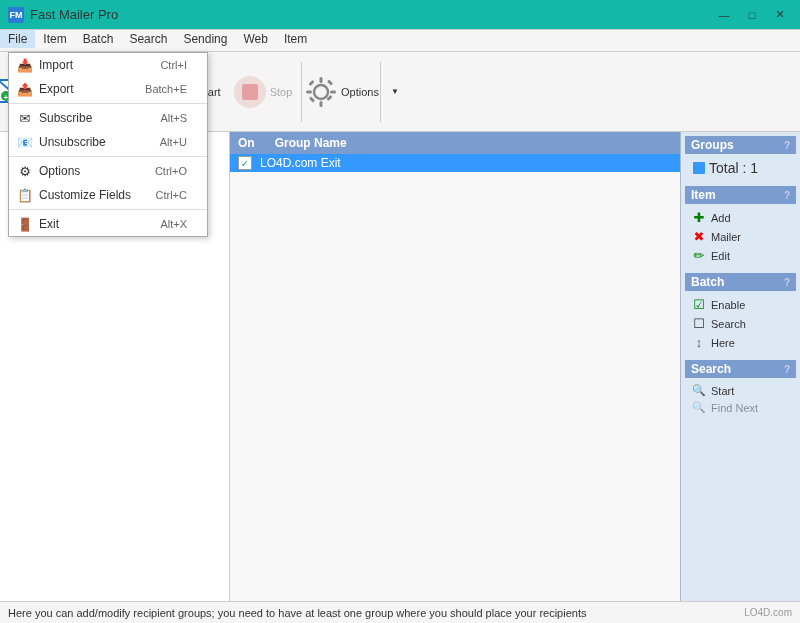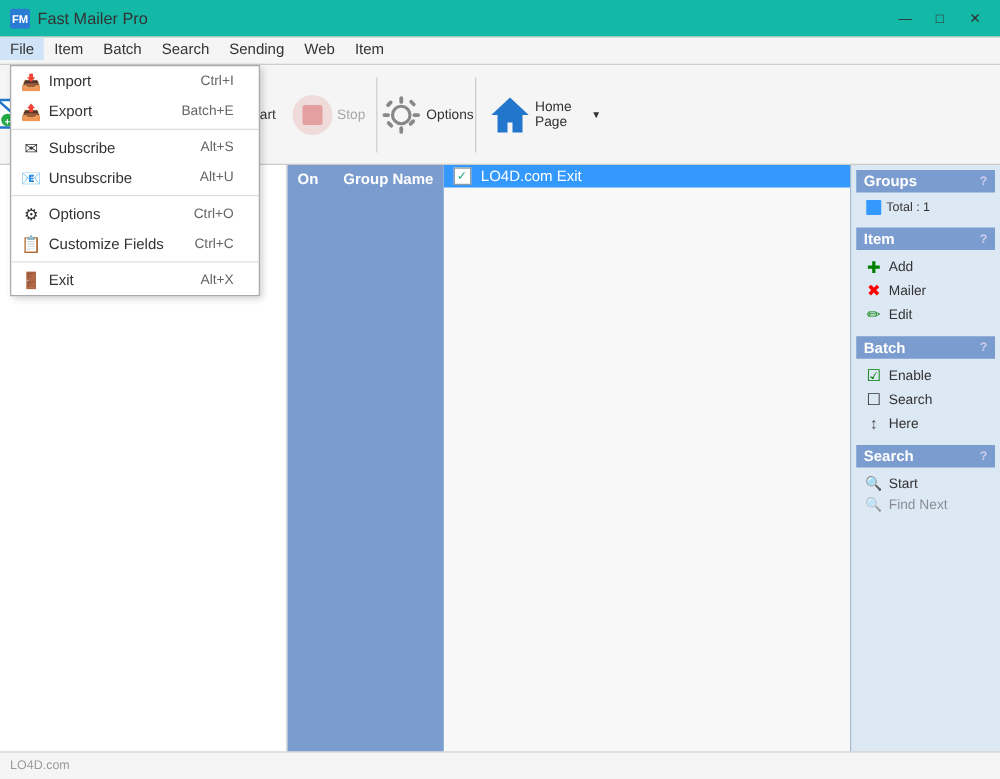--- a/index.html
+++ b/index.html
@@ -31,35 +31,35 @@
     
     #main { display: flex; height: calc(623px - 30px - 22px - 80px - 22px); }
 
     
     #left-panel { width: 230px; background: #fff; border-right: 1px solid #ccc; display: flex; flex-direction: column; }
     #tree { padding: 8px 4px; flex: 1; overflow-y: auto; }
     .tree-item { display: flex; align-items: center; gap: 4px; padding: 2px 4px; cursor: pointer; font-size: 12px; }
     .tree-indent { padding-left: 20px; }
 
     
-    #center-panel { flex: 1; background: #f8f8f8; display: flex; flex-direction: row; }
+    #center-panel { flex: 1; background: #f8f8f8; display: flex; flex-direction: column; }
     #group-header { background: #7b9cce; color: white; padding: 4px 8px; display: flex; gap: 20px; font-size: 12px; font-weight: bold; }
     #group-list { flex: 1; overflow-y: auto; }
     .group-row { display: flex; align-items: center; padding: 2px 8px; gap: 8px; font-size: 12px; cursor: pointer; }
     .group-row.selected { background: #3399ff; color: white; }
     .group-row .checkbox { width: 14px; height: 14px; border: 1px solid #999; display: flex; align-items: center; justify-content: center; font-size: 10px; background: white; color: #2a7; flex-shrink: 0; }
 
     
     #right-panel { width: 120px; background: #dde8f5; border-left: 1px solid #aabbcc; overflow-y: auto; }
     .right-section { padding: 4px; }
     .right-section-header { background: #7b9cce; color: white; padding: 2px 6px; font-size: 12px; font-weight: bold; display: flex; align-items: center; justify-content: space-between; margin-bottom: 4px; }
     .right-section-header .help-icon { font-size: 10px; color: #cce; cursor: pointer; }
     .right-section-item { display: flex; align-items: center; gap: 4px; padding: 2px 6px; cursor: pointer; font-size: 11px; color: #333; }
     .right-section-item .item-icon { font-size: 13px; width: 16px; text-align: center; }
-    .section-info { padding: 2px 8px; font-size: 10px; color: #333; }
+    .section-info { padding: 2px 8px; font-size: 14px; color: #333; }
     .section-info .info-row { display: flex; align-items: center; gap: 4px; }
     .info-dot { width: 12px; height: 12px; background: #3399ff; border-radius: 1px; display: inline-block; }
 
     
     #status-bar { background: #f5f5f5; border-top: 1px solid #ccc; height: 22px; display: flex; align-items: center; padding: 0 8px; font-size: 11px; color: #333; justify-content: space-between; }
     #status-logo { color: #999; font-size: 10px; }
 
     
     #file-menu { position: absolute; top: 52px; left: 8px; background: white; border: 1px solid #aaa; box-shadow: 2px 2px 6px rgba(0,0,0,0.2); z-index: 100; min-width: 200px; }
     .file-menu-item { display: flex; align-items: center; justify-content: space-between; padding: 4px 20px 4px 8px; cursor: pointer; font-size: 12px; color: #333; gap: 20px; }
@@ -205,28 +205,20 @@
           <rect x="7" y="6" width="3" height="6" rx="1.5" transform="rotate(45 8.5 9)"></rect>
           <rect x="25" y="21" width="3" height="6" rx="1.5" transform="rotate(45 26.5 24)"></rect>
           <rect x="6" y="24" width="6" height="3" rx="1.5" transform="rotate(45 9 25.5)"></rect>
           <rect x="24" y="7" width="6" height="3" rx="1.5" transform="rotate(45 27 8.5)"></rect>
         </g>
       </svg>
     </div>
     <span class="btn-label">Options</span>
   </div>
   <div class="toolbar-separator"></div>
-  <div class="toolbar-btn" style="width:80px;">
-    <div class="btn-icon">
-      <svg width="36" height="36" viewBox="0 0 36 36">
-          <polygon points="18,4 3,18 8,18 8,32 16,32 16,24 20,24 20,32 28,32 28,18 33,18" fill="#2277cc"></polygon>
-        </svg>
-    </div>
-    <span class="btn-label">Home Page</span>
-  </div>
   <div class="toolbar-dropdown">
     <span class="toolbar-dropdown-arrow">▼</span>
   </div>
 </div>
 
 <div id="main">
 
   <div id="left-panel">
     <div id="tree">
       <div class="tree-item" style="padding-left:4px;">
@@ -325,14 +317,15 @@
       </div>
       <div class="right-section-item" style="opacity:0.5;">
         <span class="item-icon" style="font-size:11px;">🔍</span>
         <span>Find Next</span>
       </div>
     </div>
   </div>
 </div>
 
 <div id="status-bar">
+  <span>Here you can add/modify recipient groups; you need to have at least one group where you should place your recipients</span>
   <span id="status-logo">LO4D.com</span>
 </div>
 
 </body></html>

